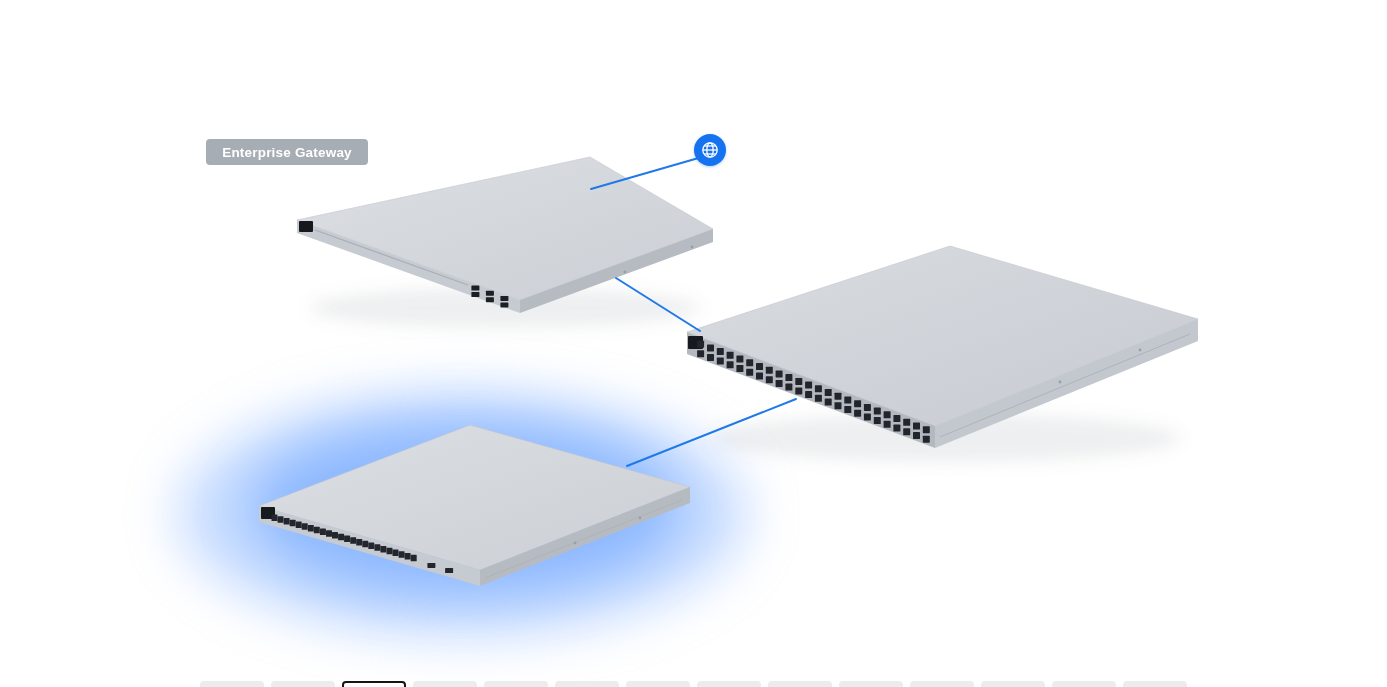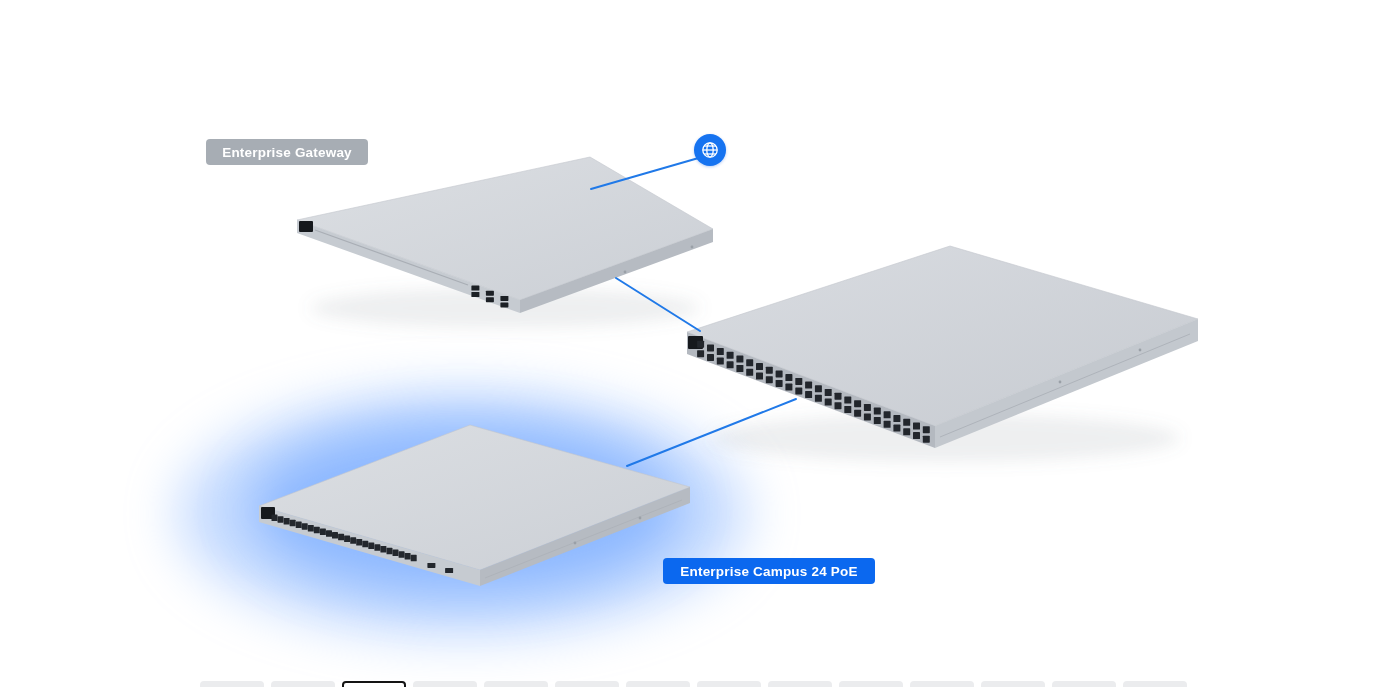--- a/index.html
+++ b/index.html
@@ -208,21 +208,20 @@
         <circle cx="10" cy="10" r="7.2"></circle>
         <ellipse cx="10" cy="10" rx="3.2" ry="7.2"></ellipse>
         <line x1="2.8" y1="10" x2="17.2" y2="10"></line>
         <line x1="4" y1="6" x2="16" y2="6"></line>
         <line x1="4" y1="14" x2="16" y2="14"></line>
       </g>
     </svg>
   </div>
 
   <div id="badge-gateway" class="badge gray">Enterprise Gateway</div>
-  <div id="badge-campus" class="badge blue">Enterprise Campus 24 PoE</div>
 
   <div id="carousel">
       <div class="thumb" style="left: 200px;"></div>
       <div class="thumb" style="left: 271px;"></div>
       <div class="thumb selected" style="left: 342px;"></div>
       <div class="thumb" style="left: 413px;"></div>
       <div class="thumb" style="left: 484px;"></div>
       <div class="thumb" style="left: 555px;"></div>
       <div class="thumb" style="left: 626px;"></div>
       <div class="thumb" style="left: 697px;"></div>

